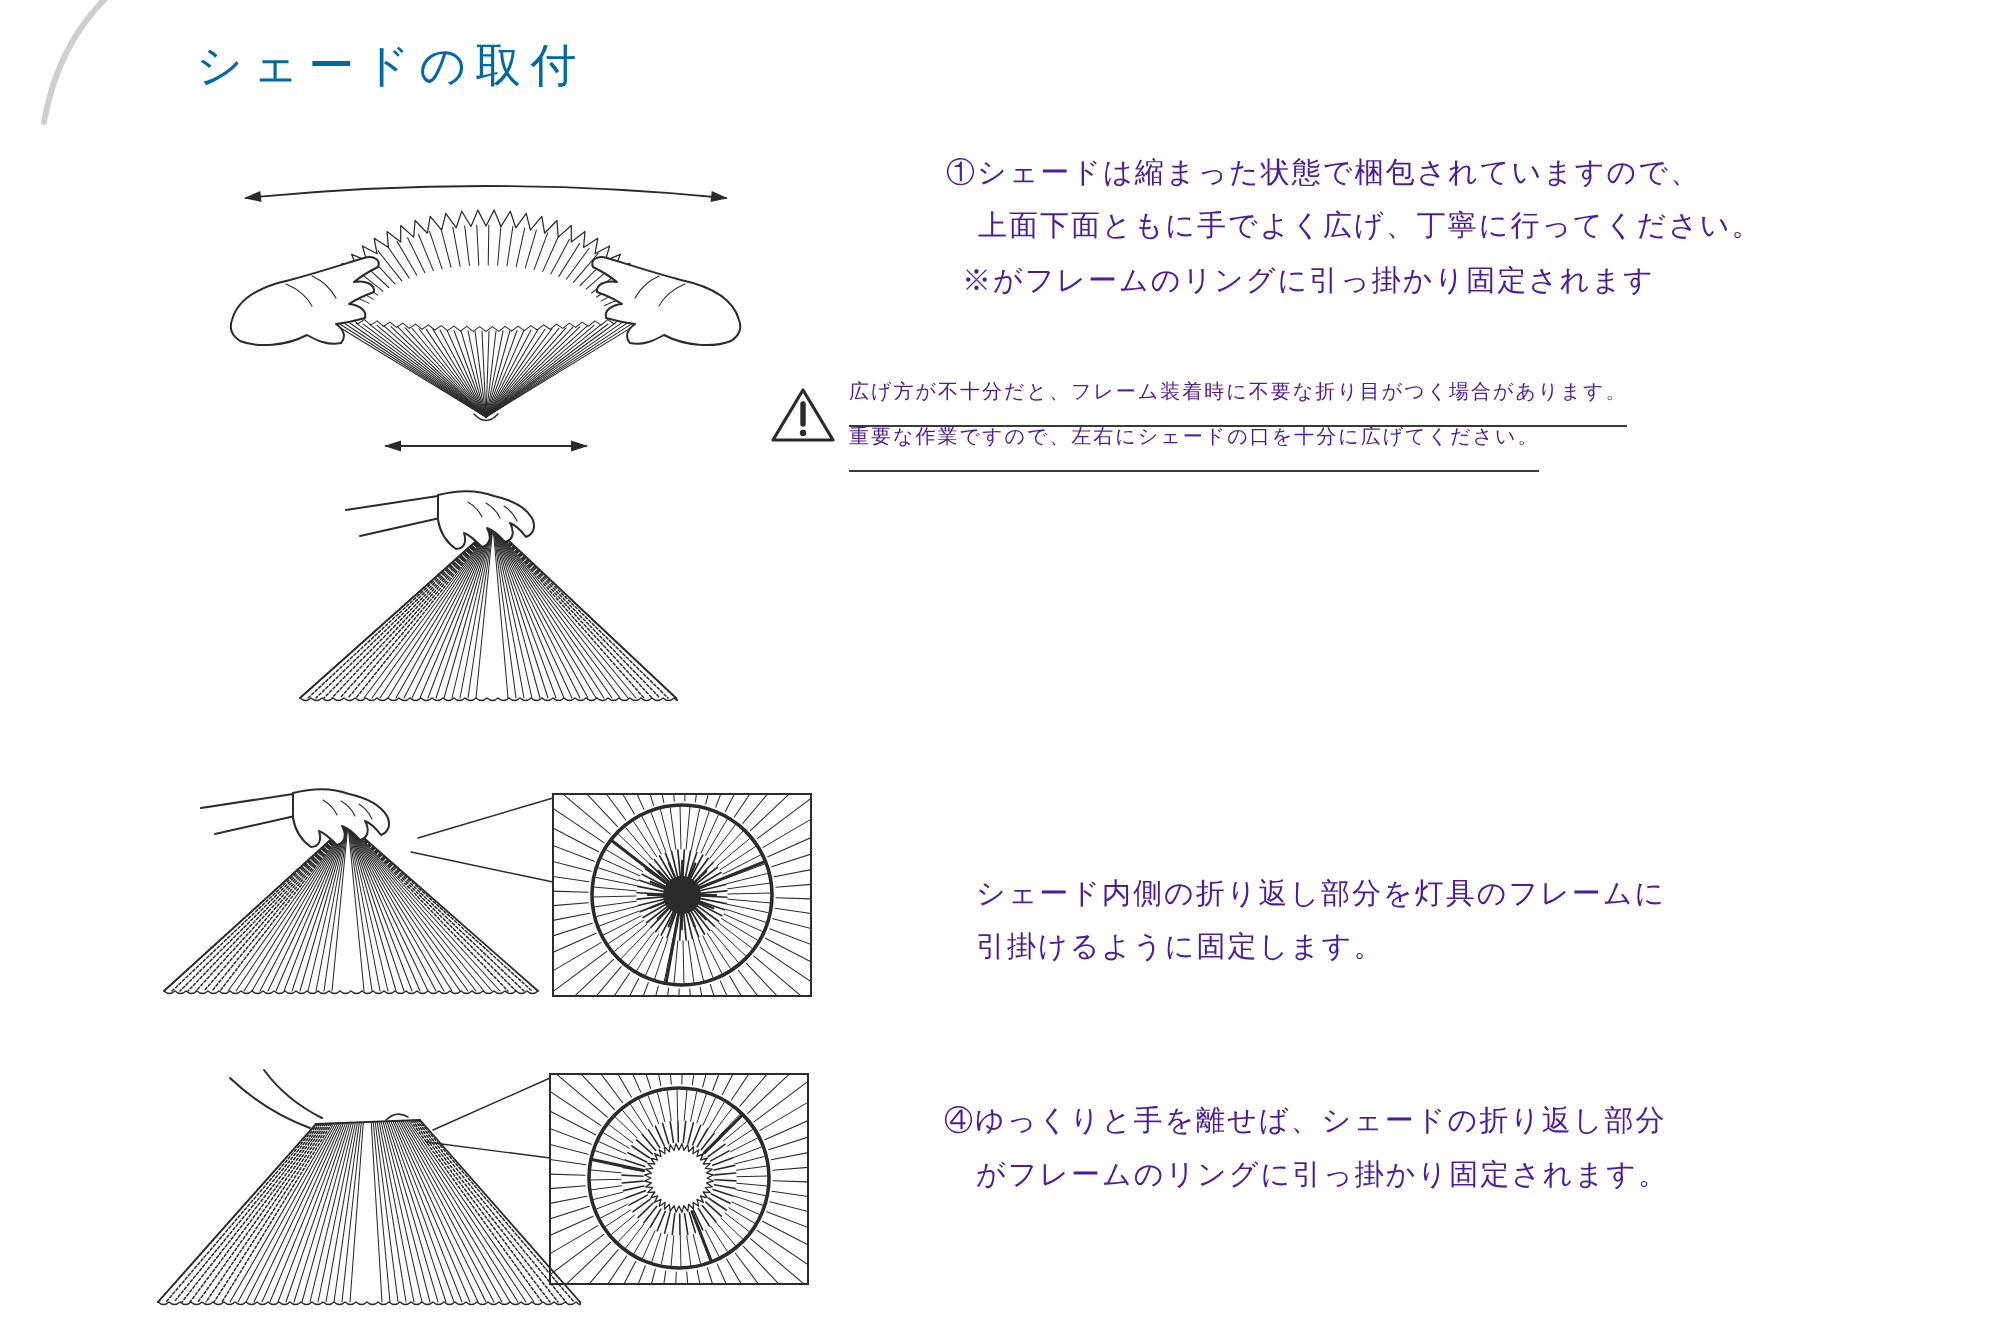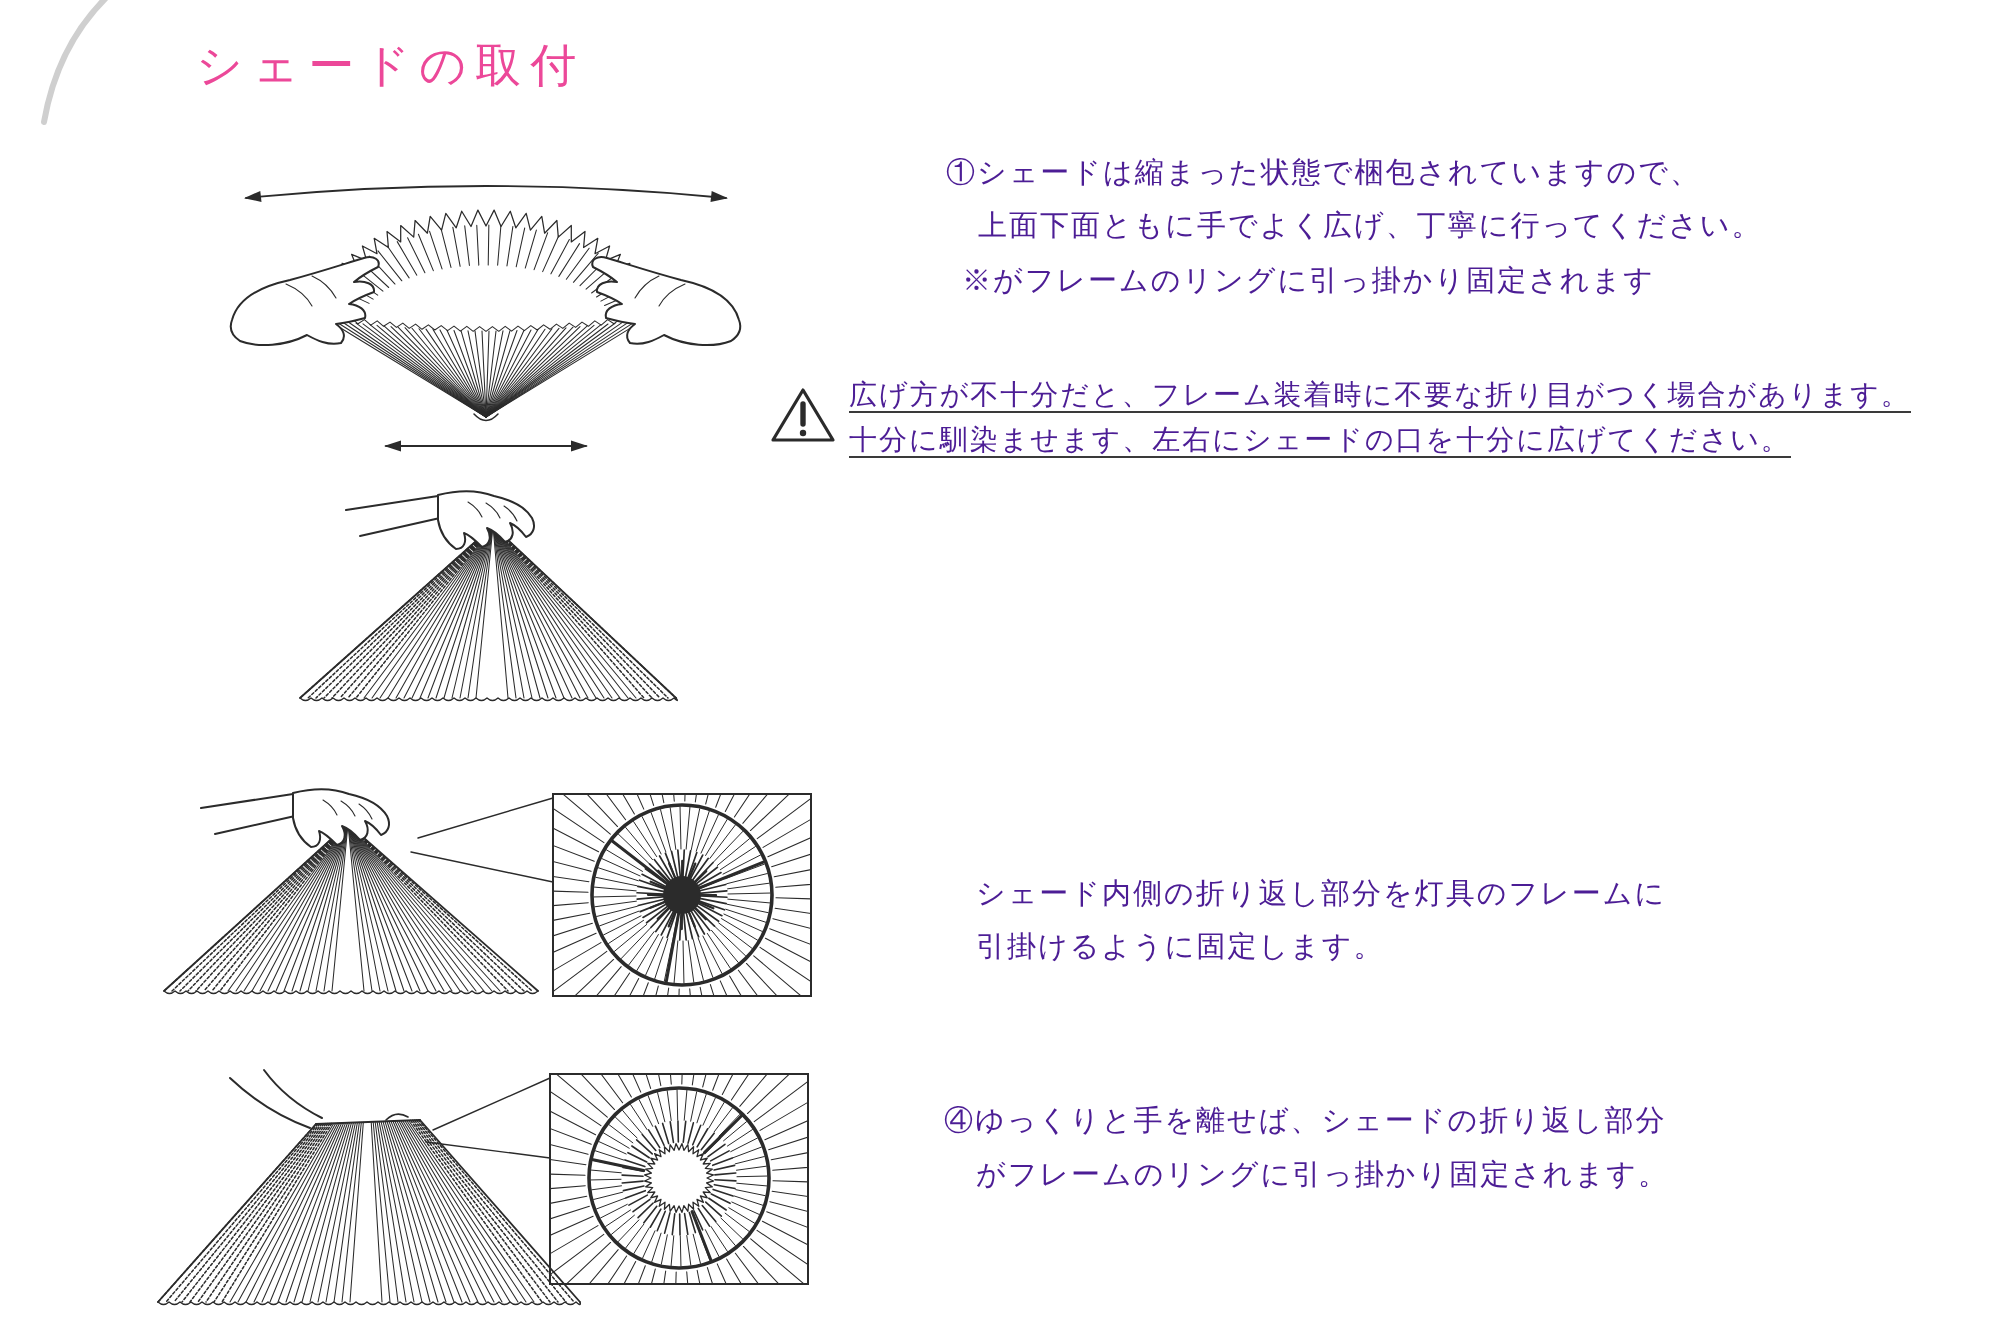--- a/index.html
+++ b/index.html
@@ -1,21 +1,21 @@
 <!DOCTYPE html>
 <html><head>
 <meta charset="utf-8">
 <style>
   html,body{margin:0;padding:0;background:#fff;}
   .page{position:relative;width:2000px;height:1333px;background:#ffffff;overflow:hidden;
         font-family:"Liberation Sans",sans-serif;}
   .txt{position:absolute;color:#4c1d95;font-size:29px;letter-spacing:2px;font-weight:500;
        white-space:nowrap;line-height:1;}
-  .title{font-size:46px;letter-spacing:9px;color:#ec4899;font-weight:500;}
-  .warn{font-size:28px;letter-spacing:2px;border-bottom:2.4px solid #3a3a3a;padding-bottom:2px;}
+  .title{font-size:46px;letter-spacing:9px;color:#0369a1;font-weight:500;}
+  .warn{font-size:20px;letter-spacing:2px;border-bottom:2.4px solid #3a3a3a;padding-bottom:24px;}
   svg.fig{position:absolute;overflow:visible;}
 </style>
 </head>
 <body>
 
 <div class="page">
 
   <svg class="fig" style="left:0;top:0;width:160px;height:140px" viewBox="0 0 160 140">
     <path d="M112,-8 Q58,42 44,122" fill="none" stroke="#cfcfcf" stroke-width="6" stroke-linecap="round"></path>
   </svg>
@@ -25,21 +25,21 @@
   <div class="txt" style="left:946px;top:158px">①シェードは縮まった状態で梱包されていますので、</div>
   <div class="txt" style="left:978px;top:211px">上面下面ともに手でよく広げ、丁寧に行ってください。</div>
   <div class="txt" style="left:962px;top:266px">※がフレームのリングに引っ掛かり固定されます</div>
 
   <svg class="fig" style="left:770px;top:386px;width:66px;height:60px" viewBox="0 0 66 60">
     <path d="M33,4 L63,54 L3,54 Z" fill="#fff" stroke="#2b2b2b" stroke-width="3.2" stroke-linejoin="round"></path>
     <line x1="33" y1="18" x2="33" y2="38" stroke="#2b2b2b" stroke-width="5.4" stroke-linecap="round"></line>
     <circle cx="33" cy="47" r="3.2" fill="#2b2b2b"></circle>
   </svg>
   <div class="txt warn" style="left:849px;top:381px">広げ方が不十分だと、フレーム装着時に不要な折り目がつく場合があります。</div>
-  <div class="txt warn" style="left:849px;top:426px">十分に馴染ませます、左右にシェードの口を十分に広げてください。</div>
+  <div class="txt warn" style="left:849px;top:426px">重要な作業ですので、左右にシェードの口を十分に広げてください。</div>
 
 
   <div class="txt" style="left:976px;top:879px">シェード内側の折り返し部分を灯具のフレームに</div>
   <div class="txt" style="left:976px;top:932px">引掛けるように固定します。</div>
 
   <div class="txt" style="left:944px;top:1106px">④ゆっくりと手を離せば、シェードの折り返し部分</div>
   <div class="txt" style="left:976px;top:1160px">がフレームのリングに引っ掛かり固定されます。</div>
 
   <svg class="fig" style="left:228px;top:168px;width:515px;height:302px" viewBox="0 0 515 302">
       <path d="M18,30 Q258,6 498,30" fill="none" stroke="#2b2b2b" stroke-width="1.8" stroke-linecap="round" stroke-linejoin="round"></path>

